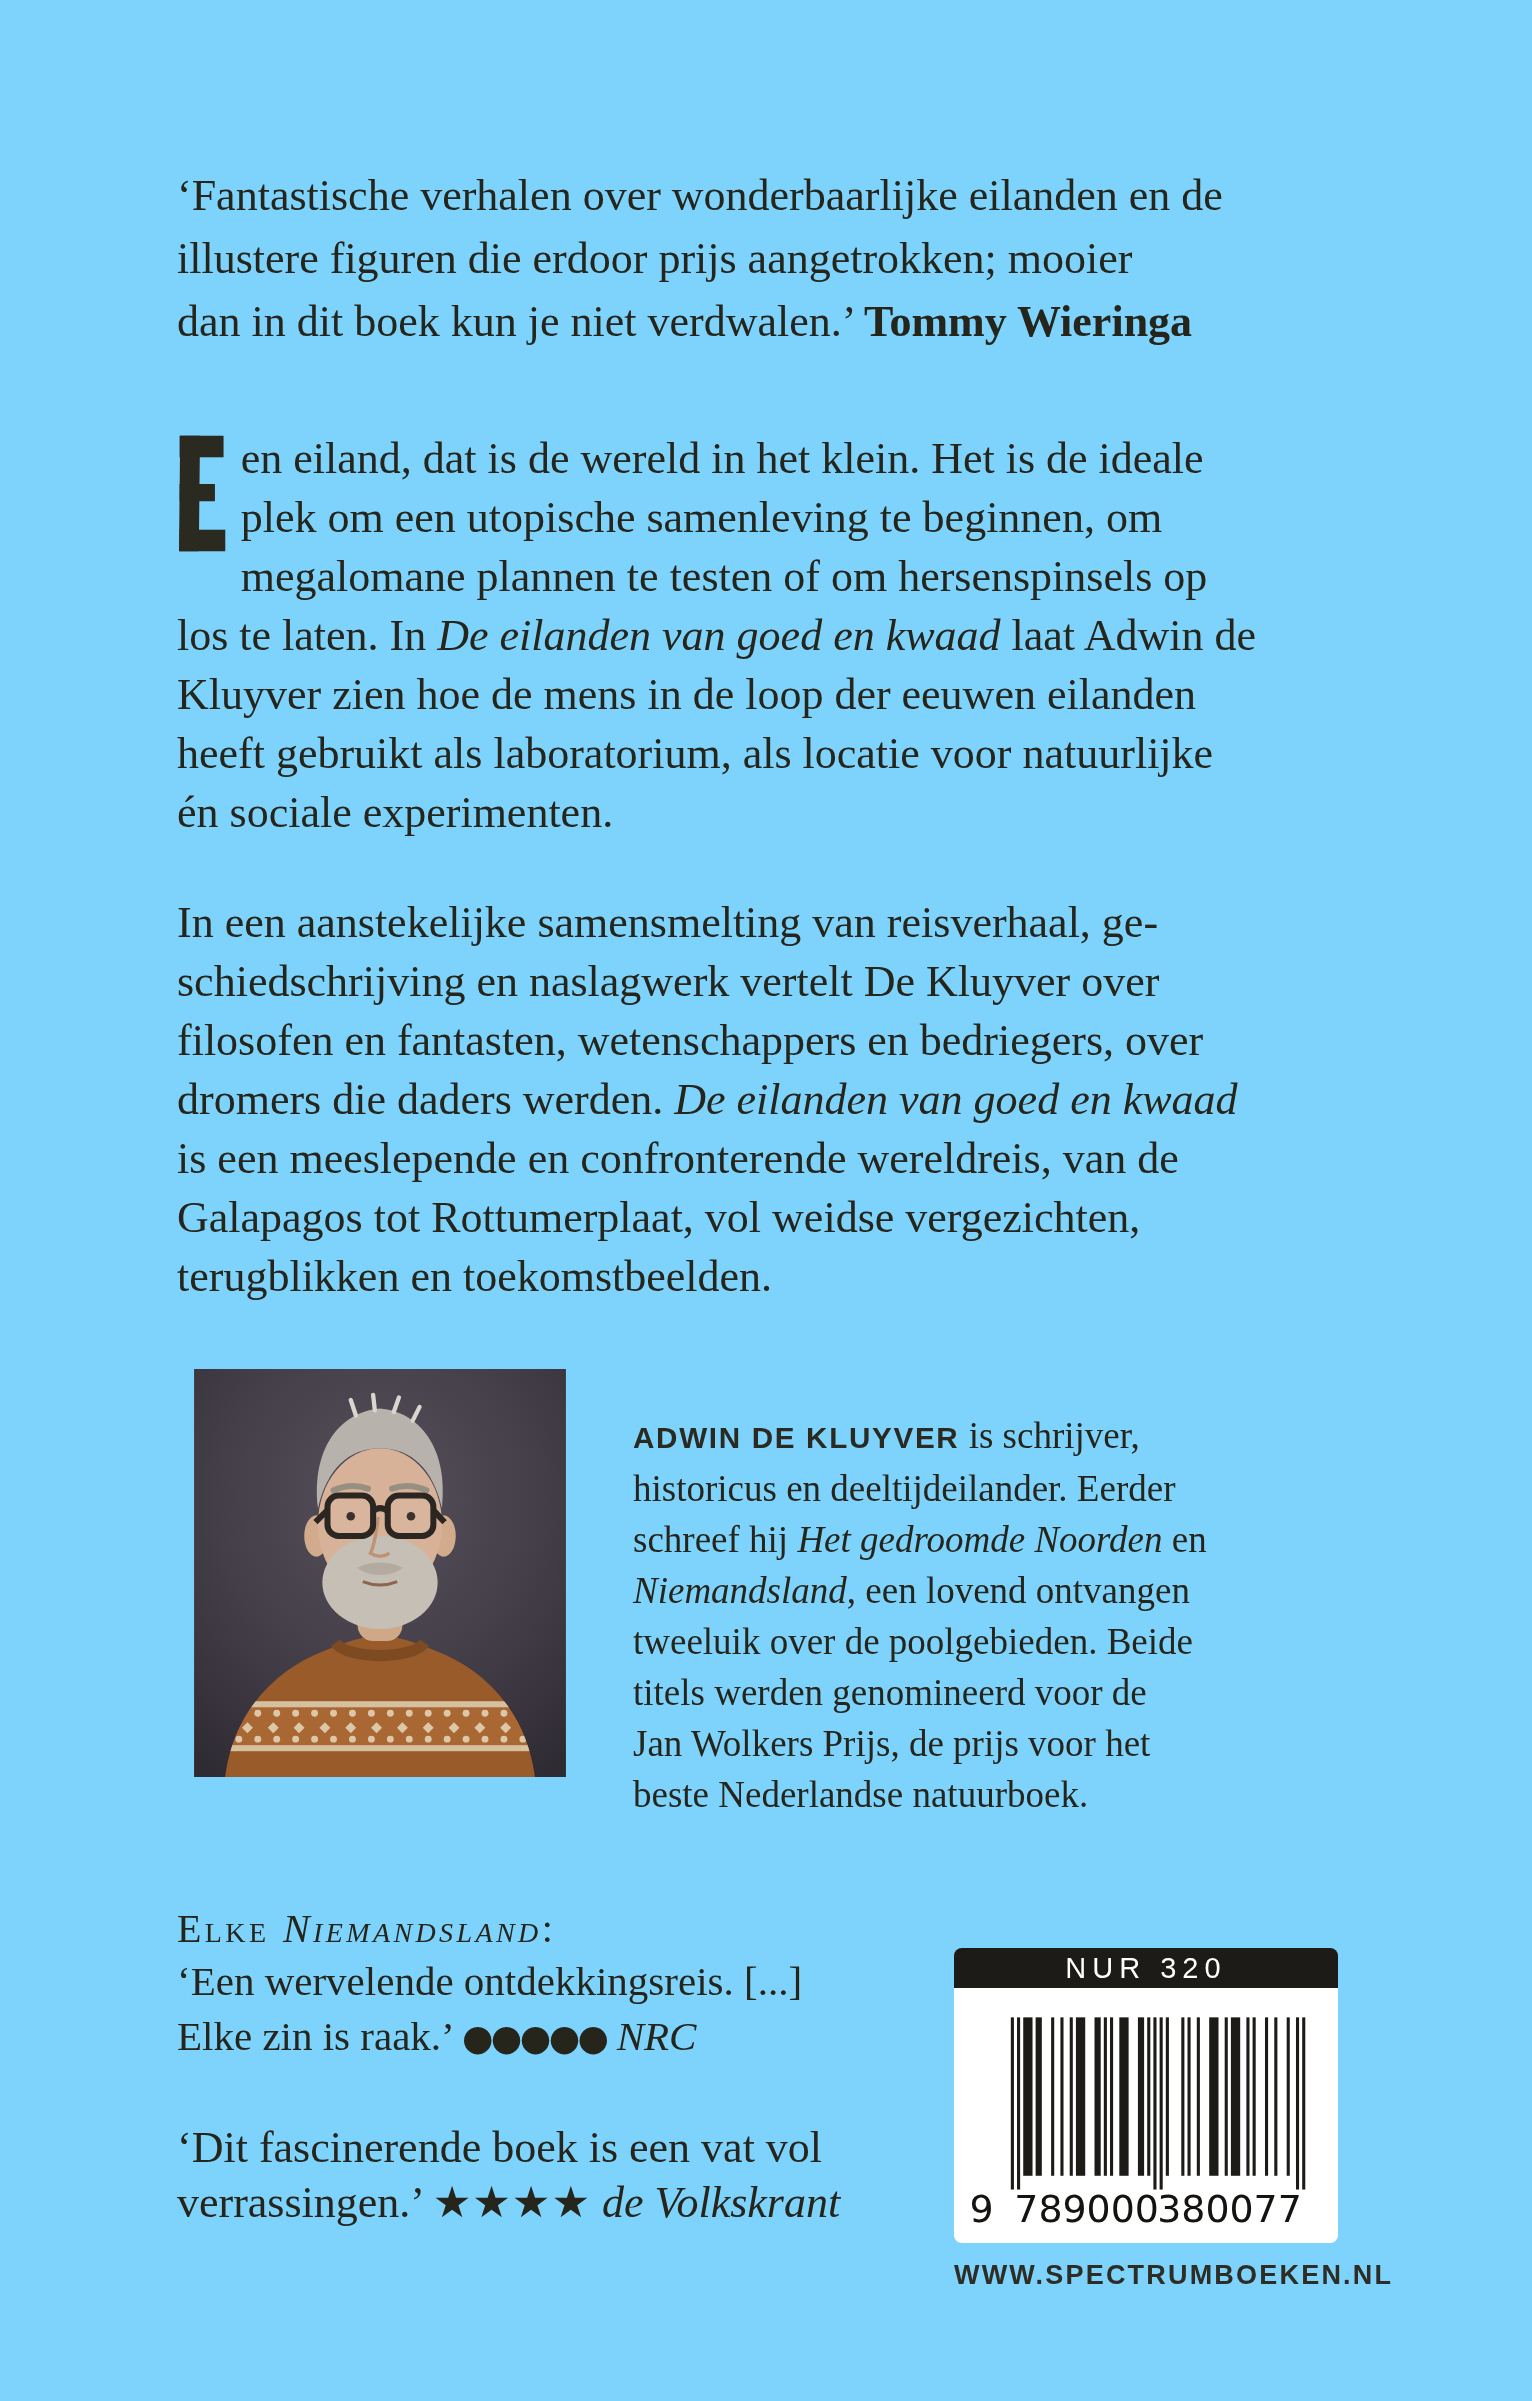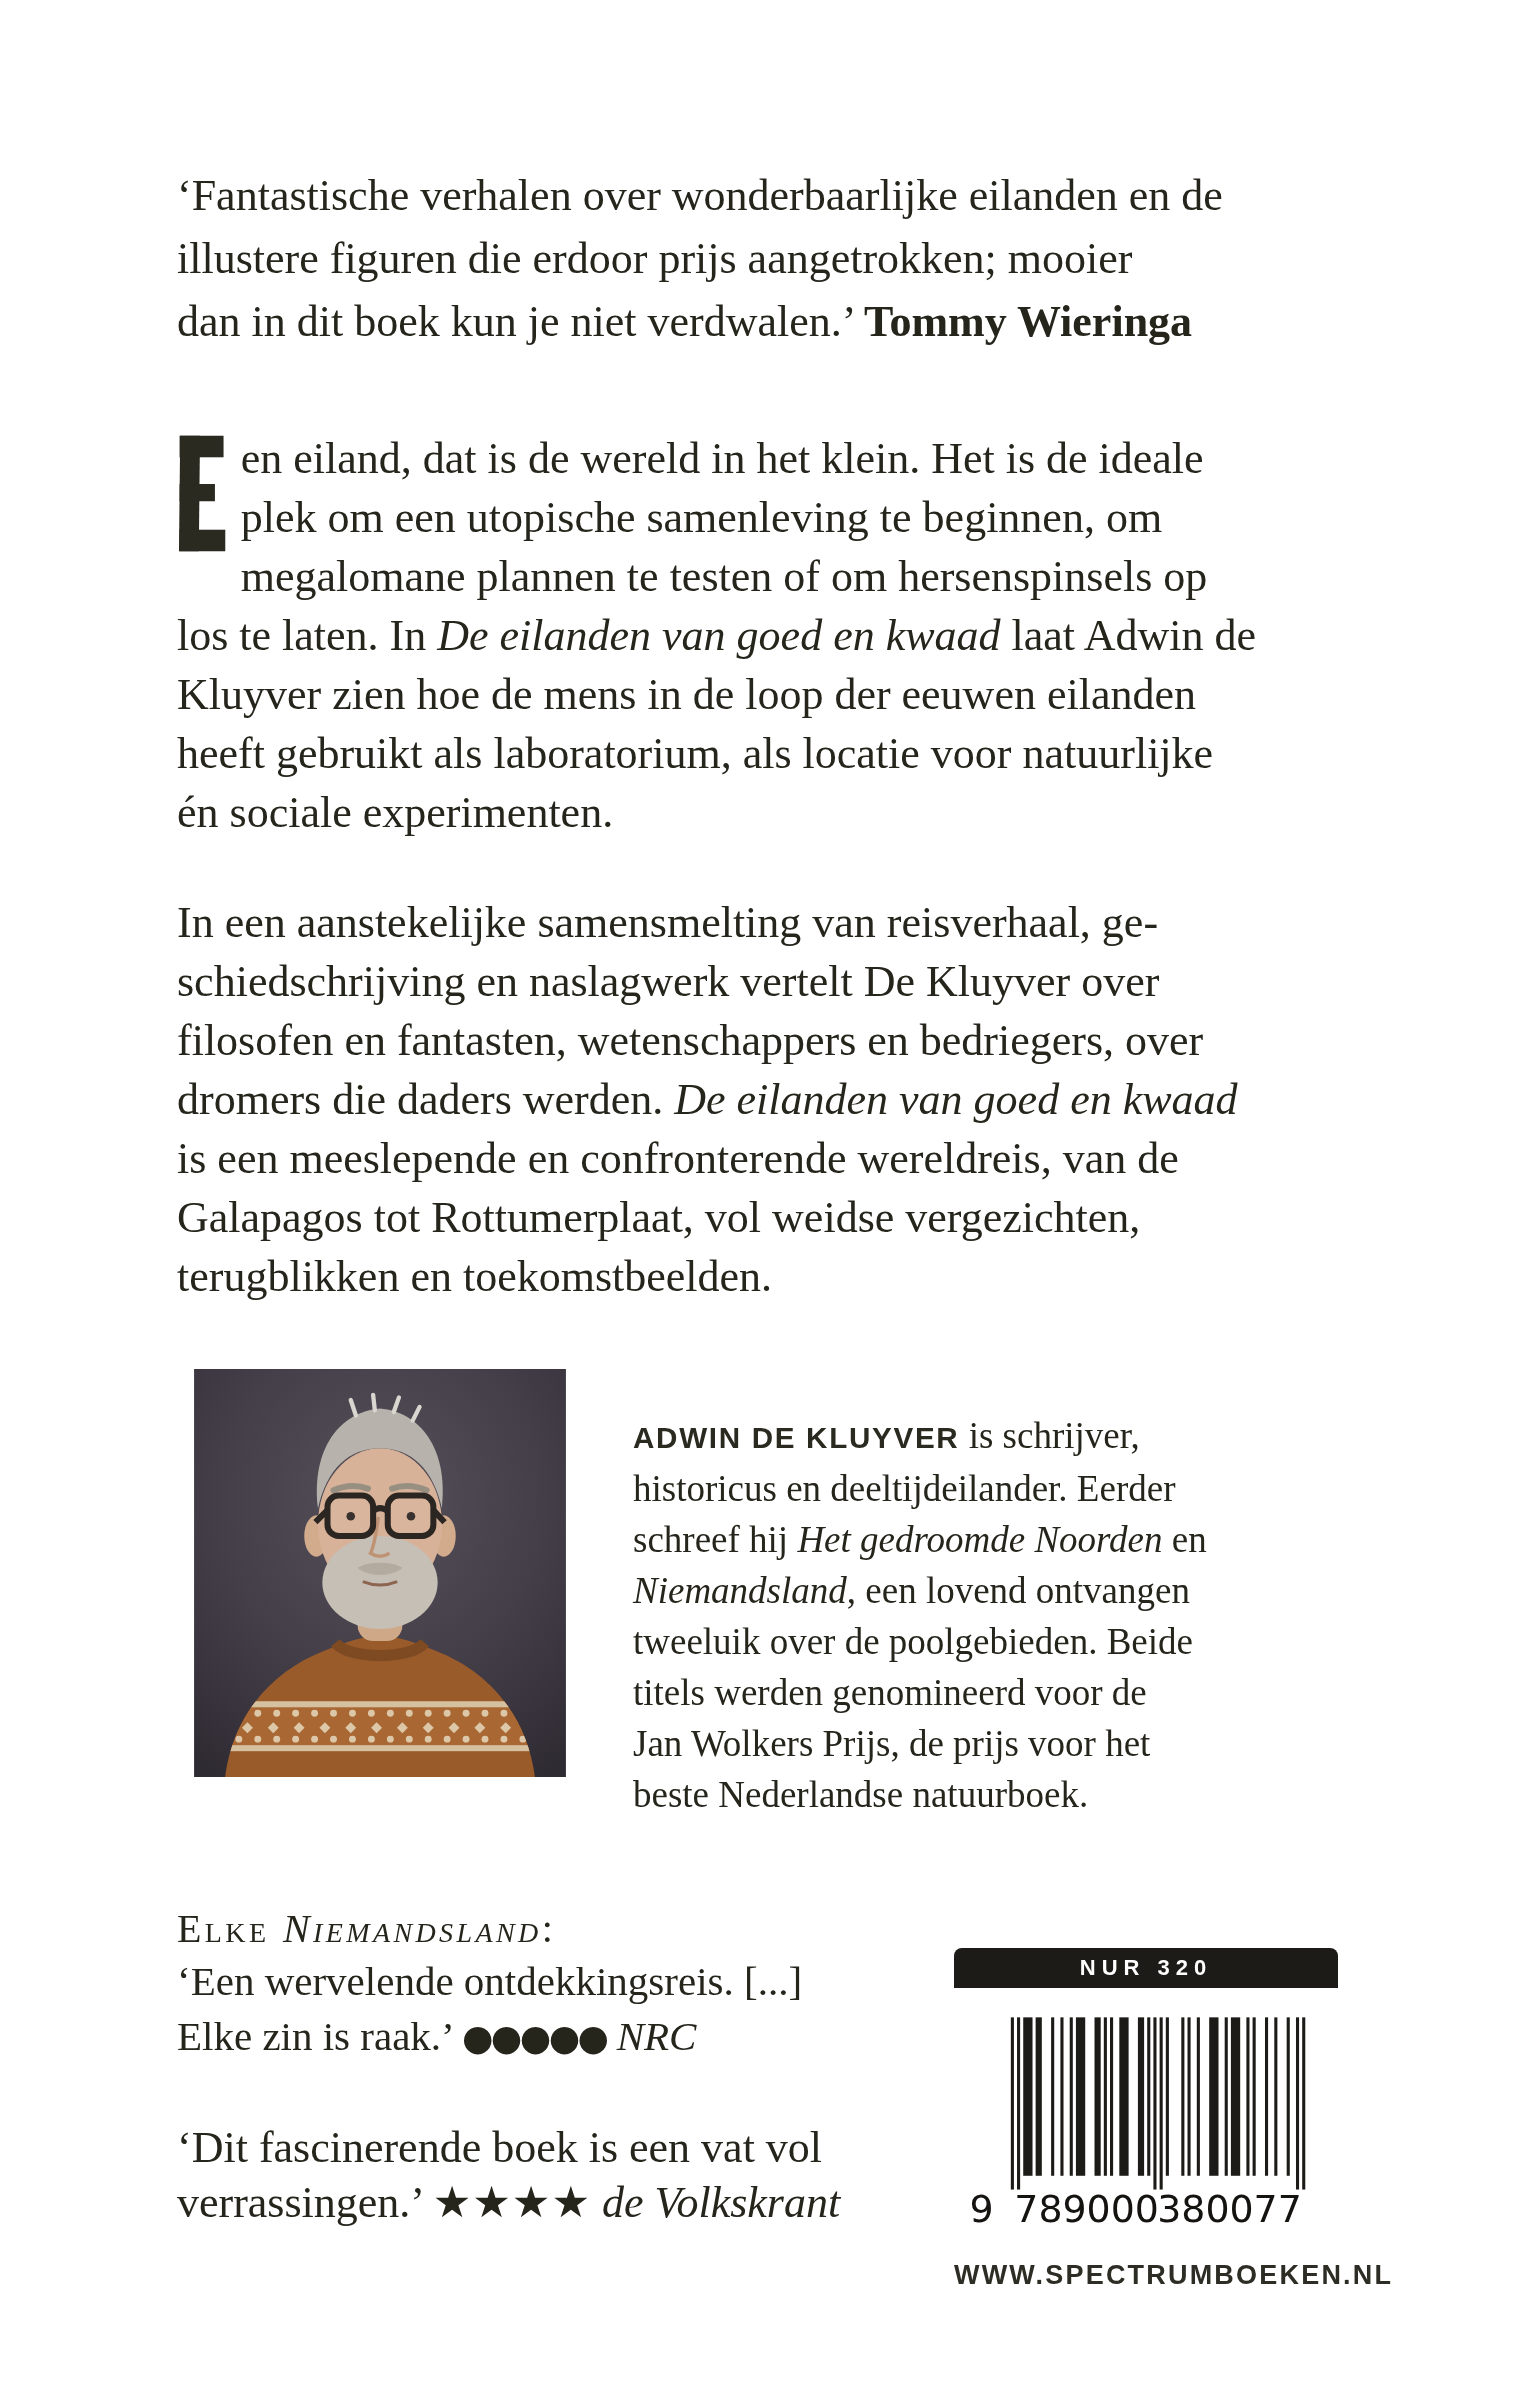--- a/index.html
+++ b/index.html
@@ -1,20 +1,20 @@
 <!DOCTYPE html>
 <html lang="nl" style="font-size:13.8px"><head>
 <meta charset="utf-8">
 <style>
   html,body{margin:0;padding:0;}
   body{background:#d8d6c8;}
   .cover{
     position:relative;
     width:1532px;height:2401px;
-    background:#ffffff;
+    background:#7dd3fc;
     font-family:"Liberation Serif","DejaVu Serif",serif;
     color:#26251c;
     overflow:hidden;
   }
   .textblock{position:absolute;left:177px;}
   .quote-top{top:164px;width:1275px;font-size:44px;line-height:63px;}
   .para{font-size:44px;line-height:59px;width:1275px;}
   .para1{top:429px;}
   .para2{top:893px;}
   .seg-n{}
@@ -40,21 +40,21 @@
   .over-line{top:1905px;font-size:40px;line-height:48px;width:861px;}
   .review-nrc{top:1954px;font-size:41px;line-height:55px;width:844px;}
   .review-volkskrant{top:2112px;font-size:44px;line-height:55px;width:844px;margin-top:8px;}
   .barcode-panel{
     position:absolute;left:954px;top:1948px;width:384px;
     border-radius:7.8px;overflow:hidden;
   }
   .nur-banner{
     height:40px;background:#1d1b17;color:#ffffff;
     font-family:"Liberation Sans","DejaVu Sans",sans-serif;
-    font-weight:700;font-size:22px;letter-spacing:6px;
+    font-weight:400;font-size:29px;letter-spacing:6px;
     display:flex;align-items:center;justify-content:center;
   }
   .barcode-white{height:255px;background:#ffffff;}
   .website{
     position:absolute;left:954px;top:2260px;width:384px;
     text-align:center;
     font-family:"Liberation Sans","DejaVu Sans",sans-serif;
     font-weight:700;font-size:27px;letter-spacing:2.2px;color:#2e2d25;
   }
 </style>

